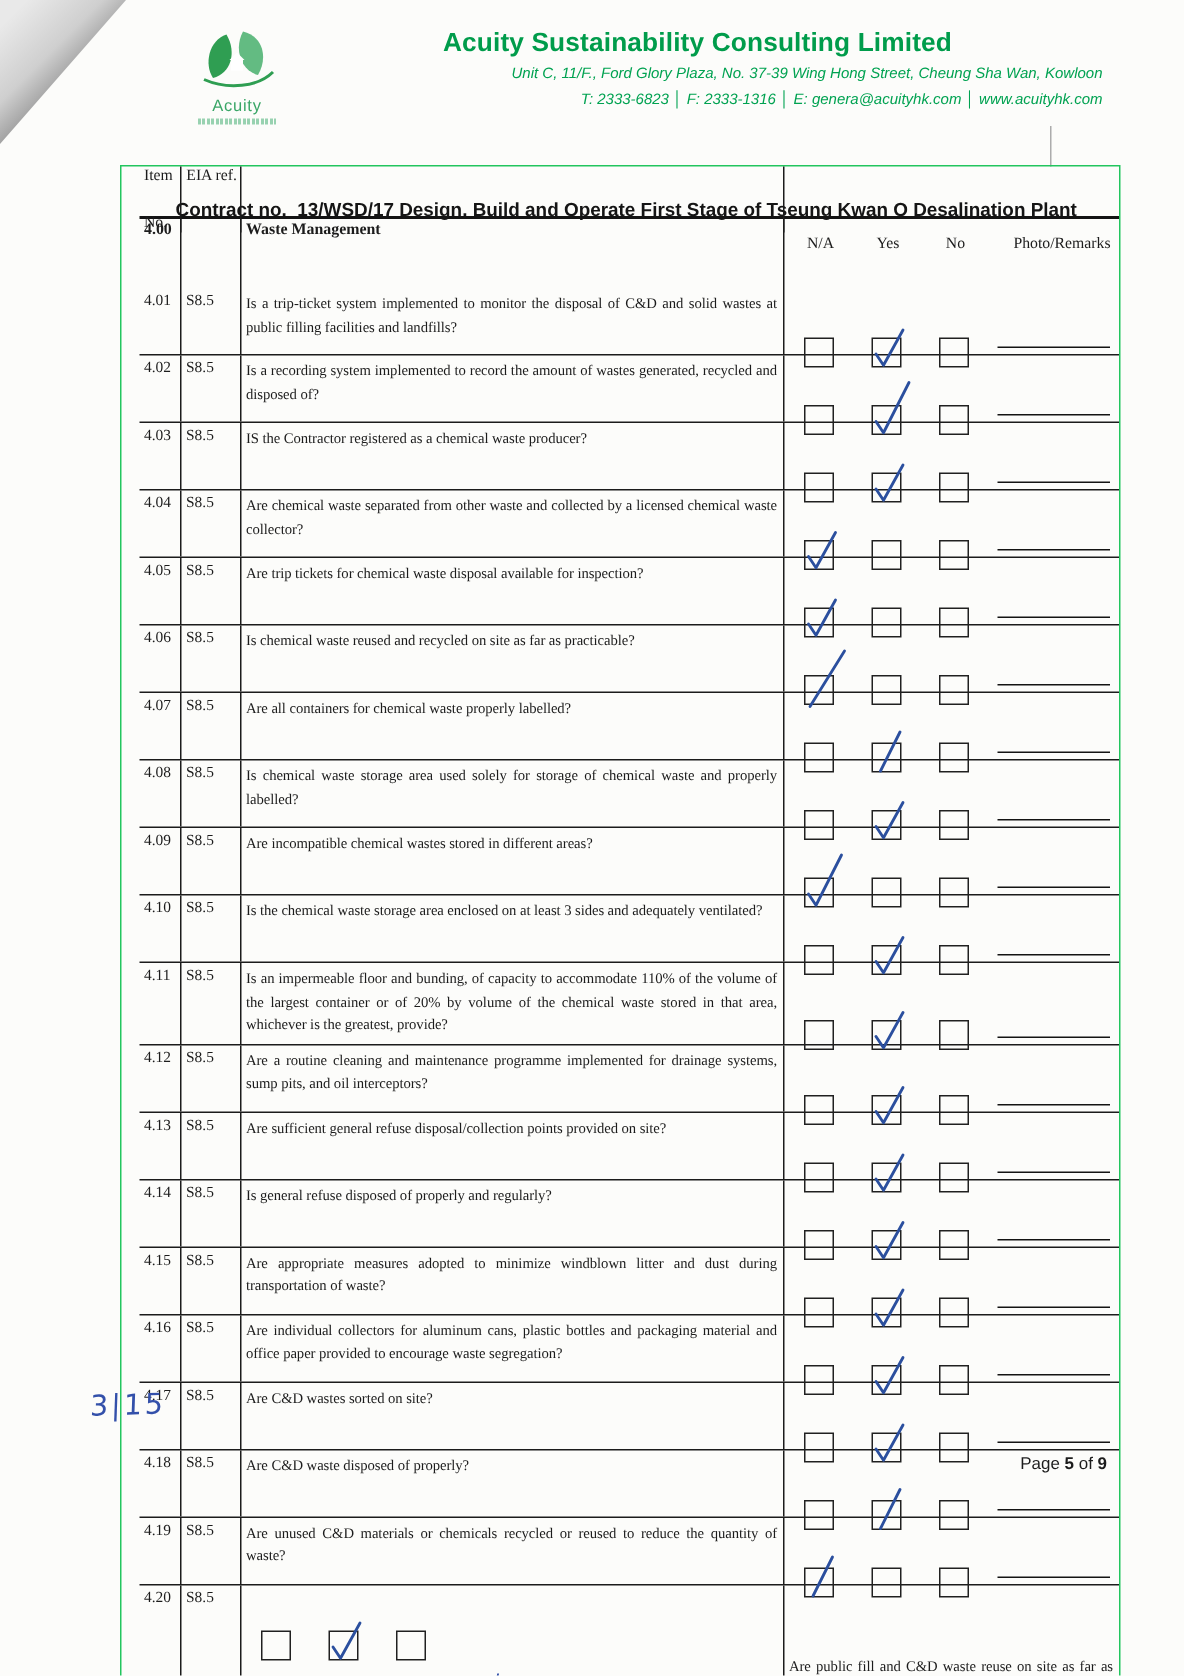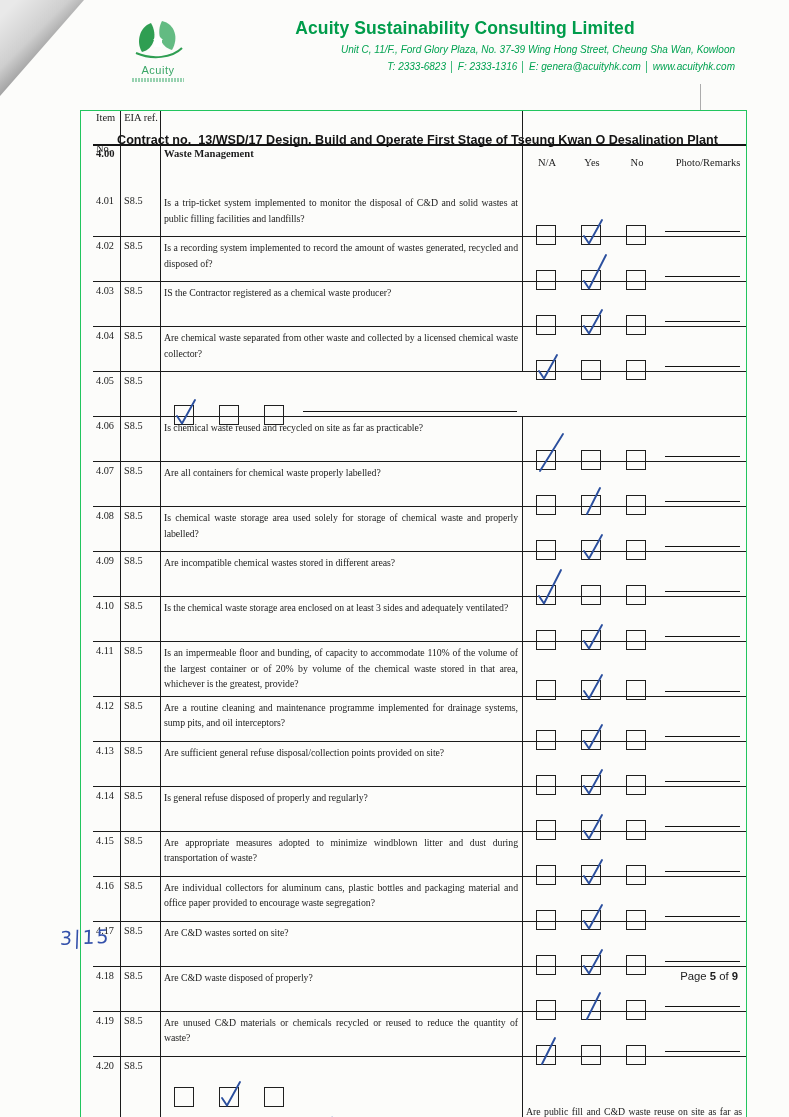--- a/index.html
+++ b/index.html
@@ -192,20 +192,21 @@
         <path fill="none" stroke-width="1.9" stroke-linecap="round" stroke-linejoin="round" d="M9 27 L14 34.5 L27 11" stroke="#2b4f9e"></path>
       </svg>
       <span class="remark-text"></span>
       <span class="remark-line"></span>
     </div>
   </div>
 
   <div class="grid-row row">
     <div class="c cell-item">4.05</div>
     <div class="c cell-eia">S8.5</div>
+    <div class="c cell-q">Are trip tickets for chemical waste disposal available for inspection?</div>
     <div class="c cell-ans">
       <span class="box b-na"></span>
       <span class="box b-yes"></span>
       <span class="box b-no"></span>
       <svg class="mark" viewBox="0 0 34 44" style="left: 7px;">
         <path fill="none" stroke-width="1.9" stroke-linecap="round" stroke-linejoin="round" d="M9 27 L14 34.5 L27 11" stroke="#2b4f9e"></path>
       </svg>
       <span class="remark-text"></span>
       <span class="remark-line"></span>
     </div>

